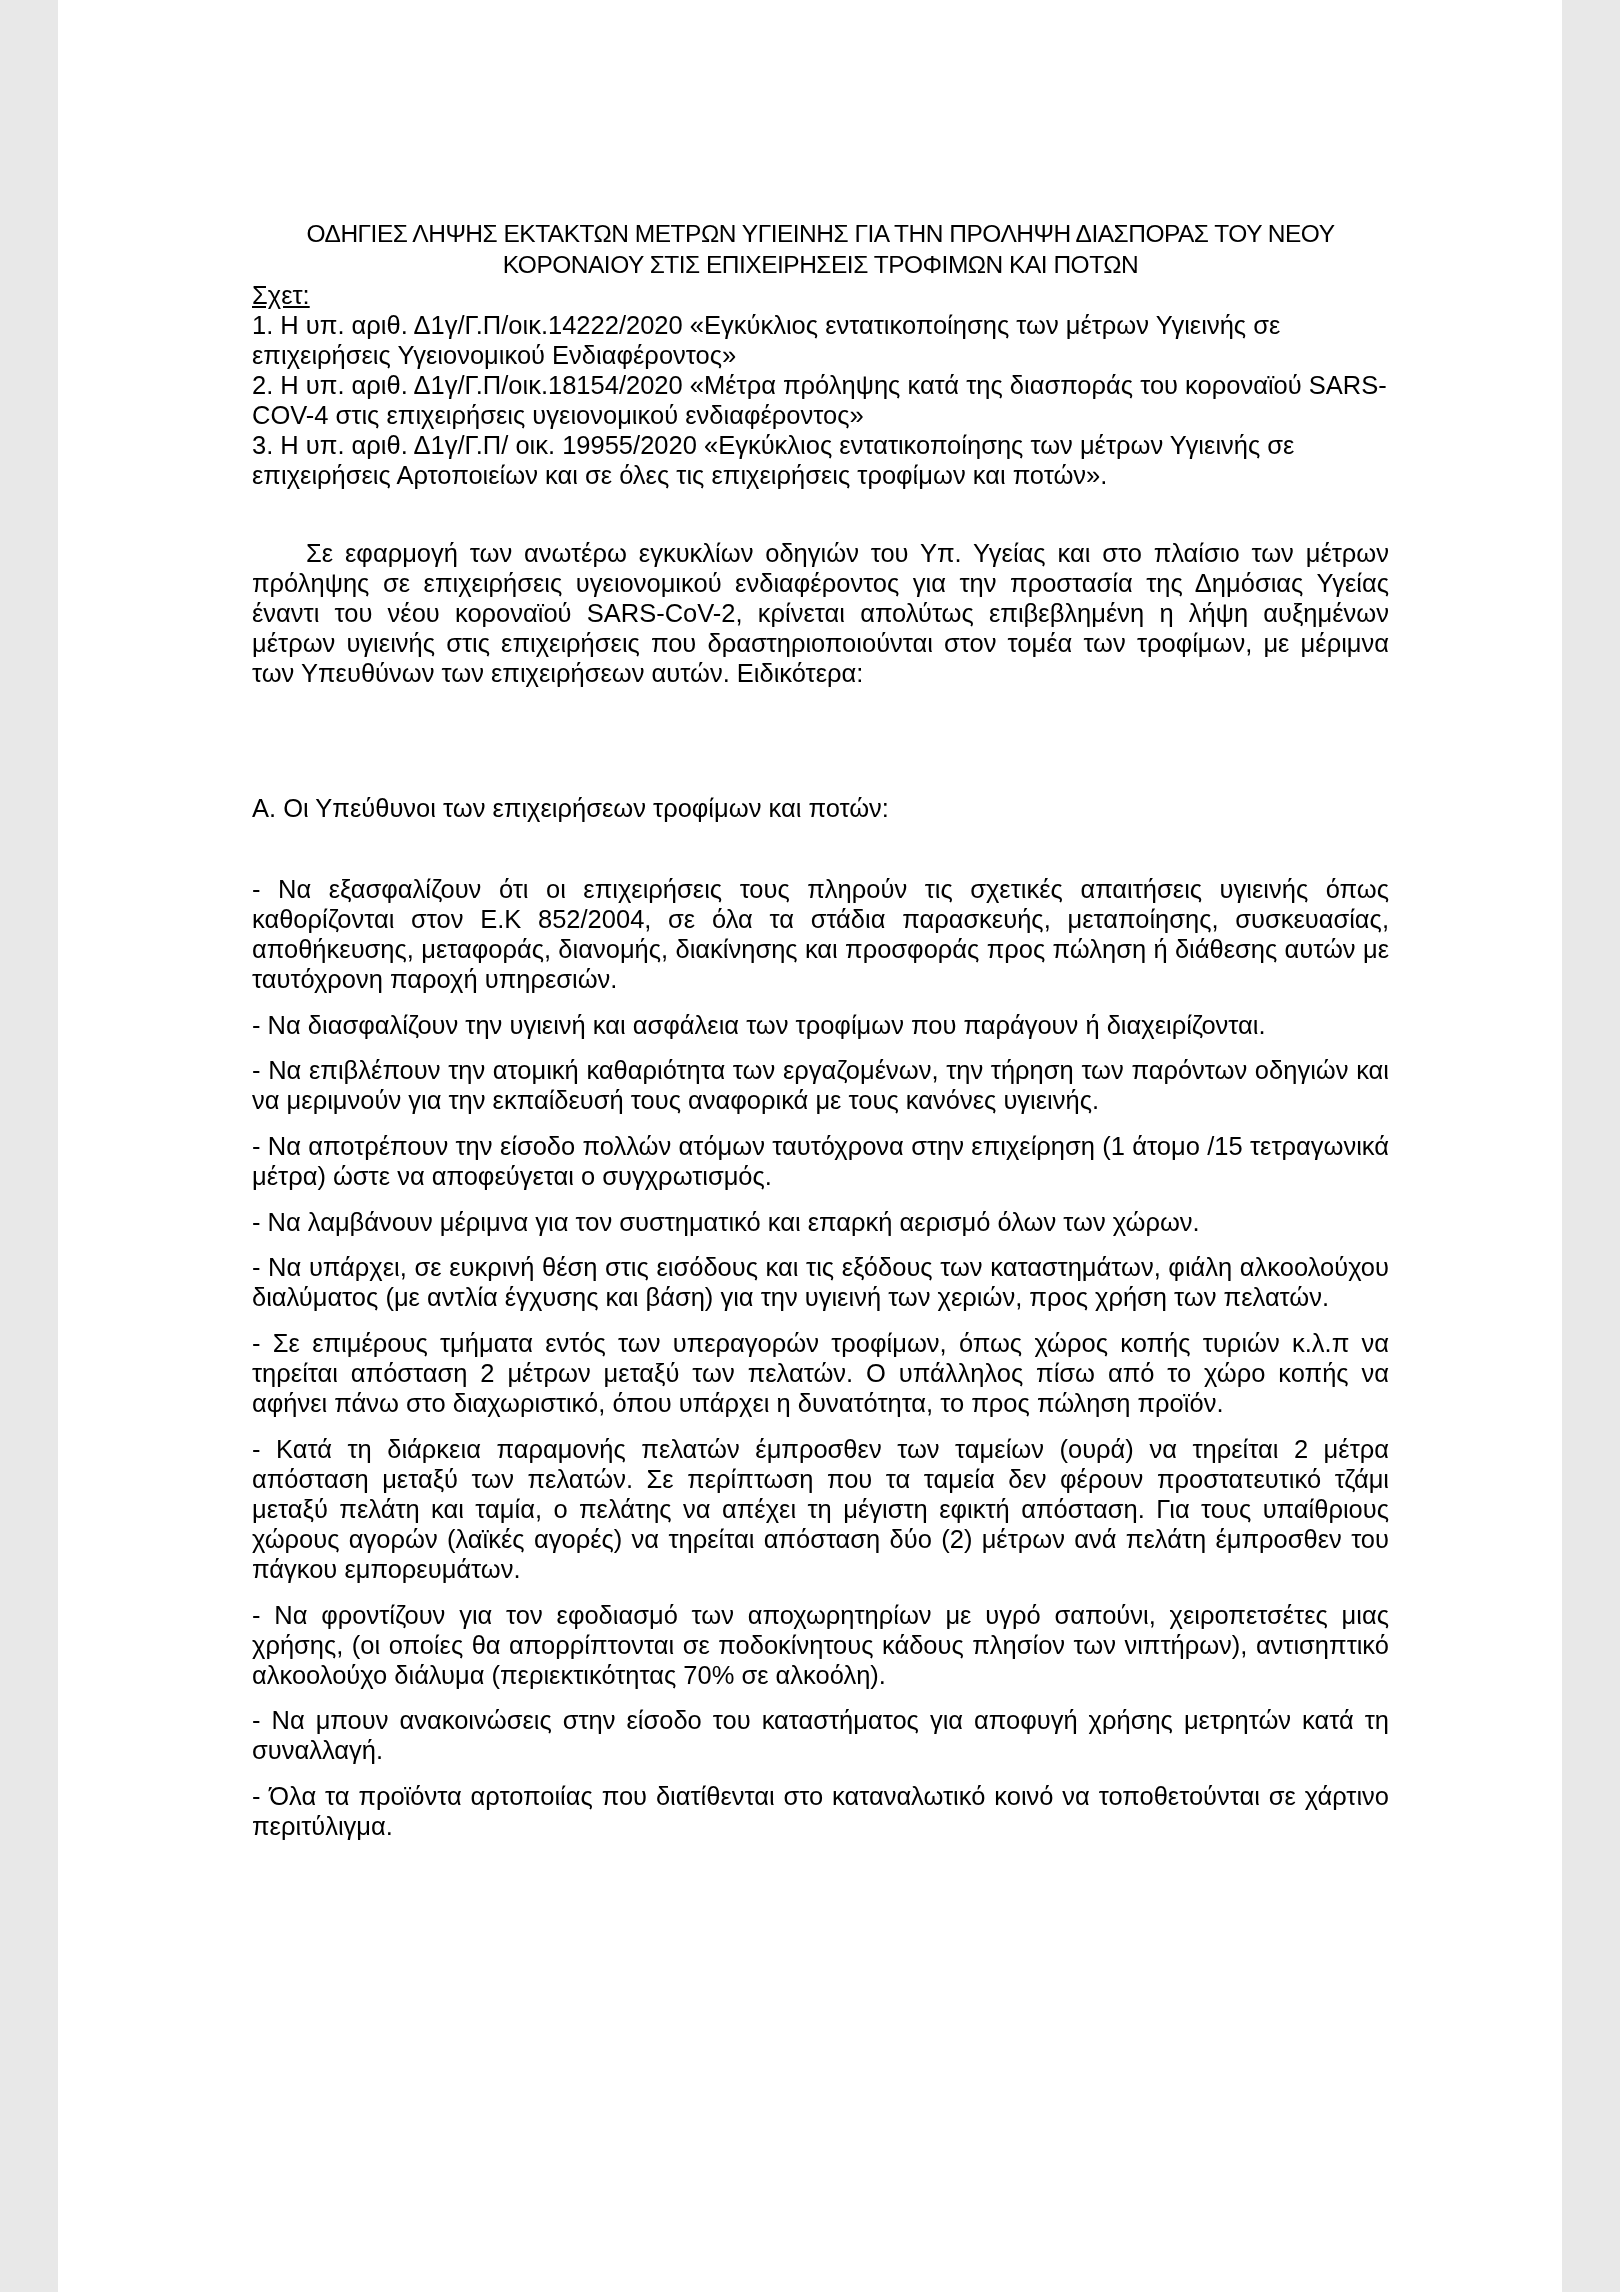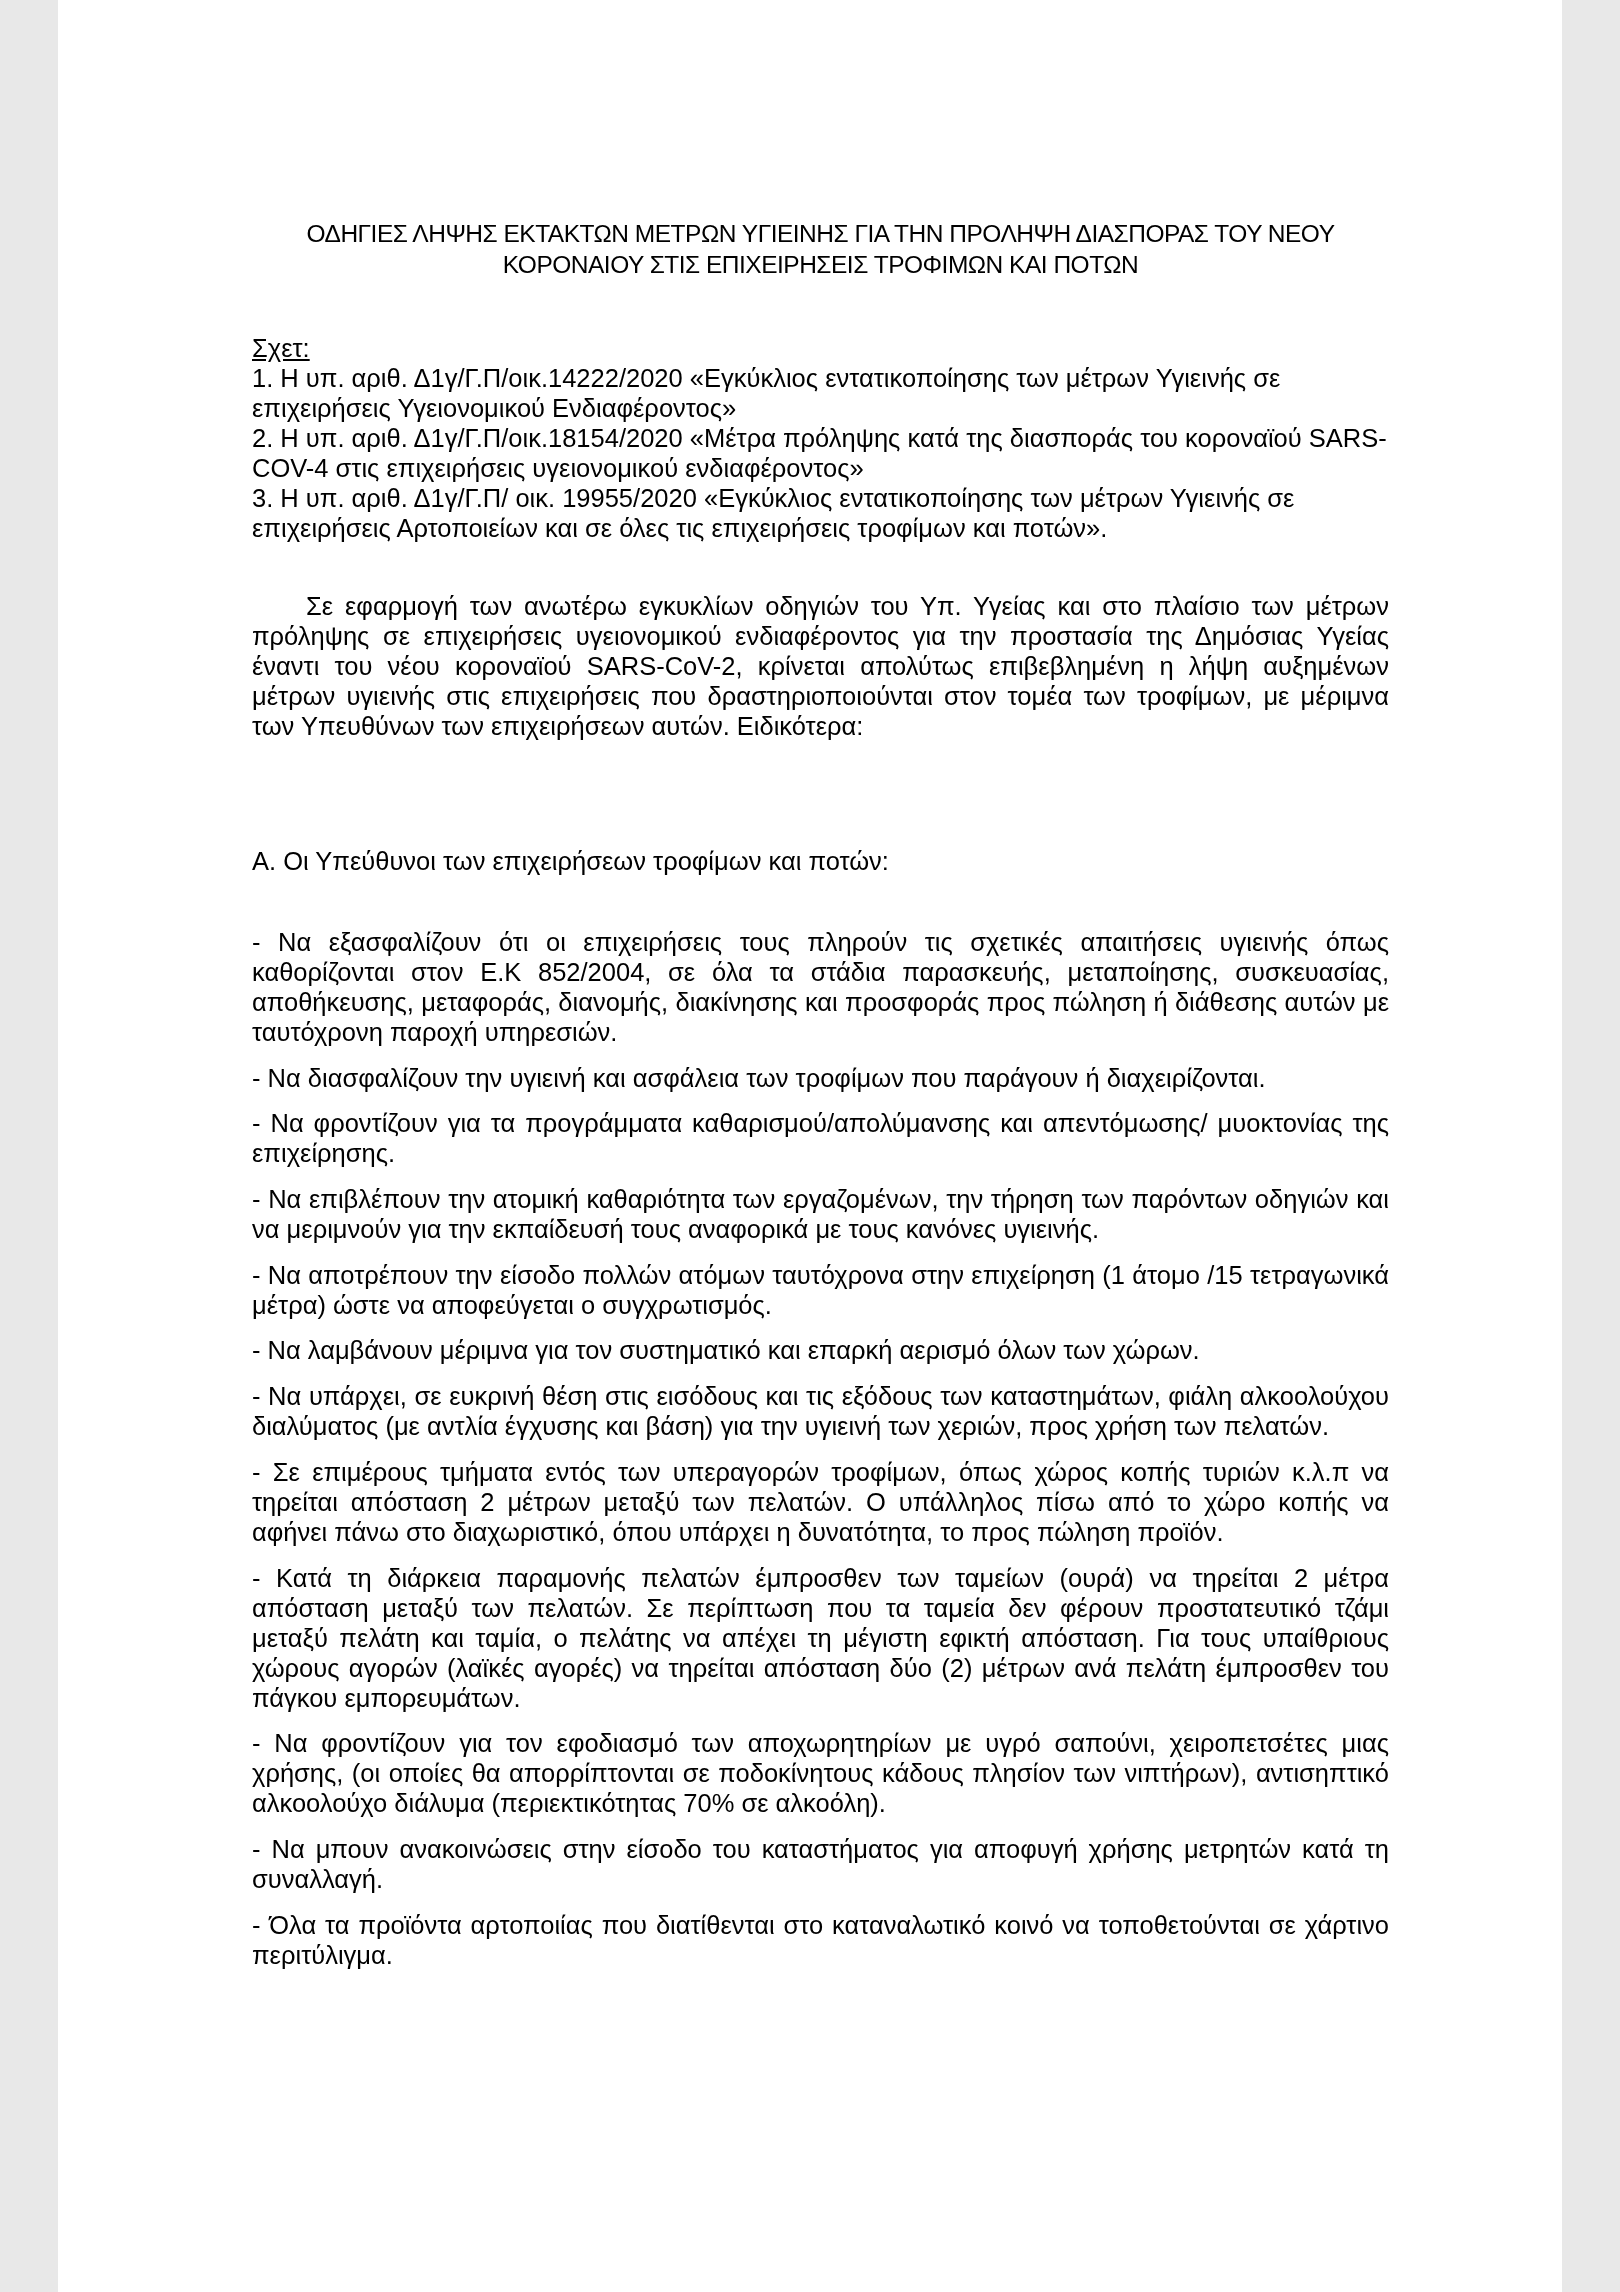--- a/index.html
+++ b/index.html
@@ -22,21 +22,20 @@
     overflow: hidden;
   }
   .doc-title {
     text-align: center;
     margin: 0 -15.7px;
     font-size: 24.5px;
     letter-spacing: -0.5px;
     line-height: 31px;
   }
   .refs {
-    margin-top: 53px;
     line-height: 30px;
   }
   .refs-label {
     text-decoration: underline;
   }
   .ref-item {
     margin: 0;
   }
   .intro {
     margin-top: 48px;
@@ -71,21 +70,20 @@
     <div class="ref-item">3. Η υπ. αριθ.  Δ1γ/Γ.Π/ οικ. 19955/2020 «Εγκύκλιος εντατικοποίησης των μέτρων Υγιεινής σε επιχειρήσεις Αρτοποιείων και σε όλες τις επιχειρήσεις τροφίμων και ποτών».</div>
   </div>
 
   <div class="intro">Σε εφαρμογή των ανωτέρω εγκυκλίων οδηγιών του Υπ. Υγείας και στο πλαίσιο των μέτρων πρόληψης σε επιχειρήσεις υγειονομικού ενδιαφέροντος για την προστασία της Δημόσιας Υγείας έναντι του νέου κοροναϊού SARS-CoV-2, κρίνεται απολύτως επιβεβλημένη η λήψη αυξημένων μέτρων υγιεινής στις επιχειρήσεις που δραστηριοποιούνται στον τομέα των τροφίμων, με μέριμνα των Υπευθύνων των επιχειρήσεων αυτών.  Ειδικότερα:</div>
 
   <div class="section-heading">Α. Οι Υπεύθυνοι των επιχειρήσεων τροφίμων και ποτών:</div>
 
   <div class="bullets">
     <p class="bullet">- Να εξασφαλίζουν ότι οι επιχειρήσεις τους πληρούν τις σχετικές απαιτήσεις υγιεινής όπως καθορίζονται στον Ε.Κ 852/2004, σε όλα τα στάδια παρασκευής, μεταποίησης, συσκευασίας, αποθήκευσης, μεταφοράς, διανομής, διακίνησης και προσφοράς προς πώληση ή διάθεσης αυτών με ταυτόχρονη παροχή υπηρεσιών.</p>
     <p class="bullet">- Να διασφαλίζουν την υγιεινή και ασφάλεια των τροφίμων που παράγουν ή διαχειρίζονται.</p>
-    <p class="bullet">- Να φροντίζουν για τα προγράμματα καθαρισμού/απολύμανσης και απεντόμωσης/ μυοκτονίας της επιχείρησης.</p>
     <p class="bullet">- Να επιβλέπουν την ατομική καθαριότητα των εργαζομένων, την τήρηση των παρόντων οδηγιών και να μεριμνούν για την εκπαίδευσή τους αναφορικά με τους κανόνες υγιεινής.</p>
     <p class="bullet">- Να αποτρέπουν την είσοδο πολλών ατόμων ταυτόχρονα στην επιχείρηση (1 άτομο /15 τετραγωνικά μέτρα) ώστε να αποφεύγεται ο συγχρωτισμός.</p>
     <p class="bullet">- Να λαμβάνουν μέριμνα για τον συστηματικό και επαρκή αερισμό όλων των χώρων.</p>
     <p class="bullet">- Να υπάρχει, σε ευκρινή θέση στις εισόδους και τις εξόδους των καταστημάτων, φιάλη αλκοολούχου διαλύματος (με αντλία έγχυσης και βάση) για την υγιεινή των χεριών, προς χρήση των πελατών.</p>
     <p class="bullet">- Σε επιμέρους τμήματα εντός των υπεραγορών τροφίμων, όπως χώρος κοπής τυριών κ.λ.π να τηρείται απόσταση 2 μέτρων μεταξύ των πελατών. Ο υπάλληλος πίσω από το χώρο κοπής να αφήνει πάνω στο διαχωριστικό, όπου υπάρχει η δυνατότητα, το προς πώληση προϊόν.</p>
     <p class="bullet">- Κατά τη διάρκεια παραμονής πελατών έμπροσθεν των ταμείων (ουρά) να τηρείται 2 μέτρα απόσταση μεταξύ των πελατών. Σε περίπτωση που τα ταμεία δεν φέρουν προστατευτικό τζάμι μεταξύ πελάτη και ταμία, ο πελάτης να απέχει τη μέγιστη εφικτή απόσταση. Για τους υπαίθριους χώρους αγορών (λαϊκές αγορές) να τηρείται απόσταση δύο (2) μέτρων ανά πελάτη έμπροσθεν του πάγκου εμπορευμάτων.</p>
     <p class="bullet">- Να φροντίζουν για τον εφοδιασμό των αποχωρητηρίων με υγρό σαπούνι, χειροπετσέτες μιας χρήσης, (οι οποίες θα απορρίπτονται σε ποδοκίνητους κάδους πλησίον των νιπτήρων), αντισηπτικό αλκοολούχο διάλυμα (περιεκτικότητας 70% σε αλκοόλη).</p>
     <p class="bullet">- Να μπουν ανακοινώσεις στην είσοδο του καταστήματος για αποφυγή  χρήσης μετρητών κατά τη συναλλαγή.</p>
     <p class="bullet">- Όλα τα προϊόντα αρτοποιίας που διατίθενται στο καταναλωτικό κοινό να τοποθετούνται σε χάρτινο περιτύλιγμα.</p>
   </div>

